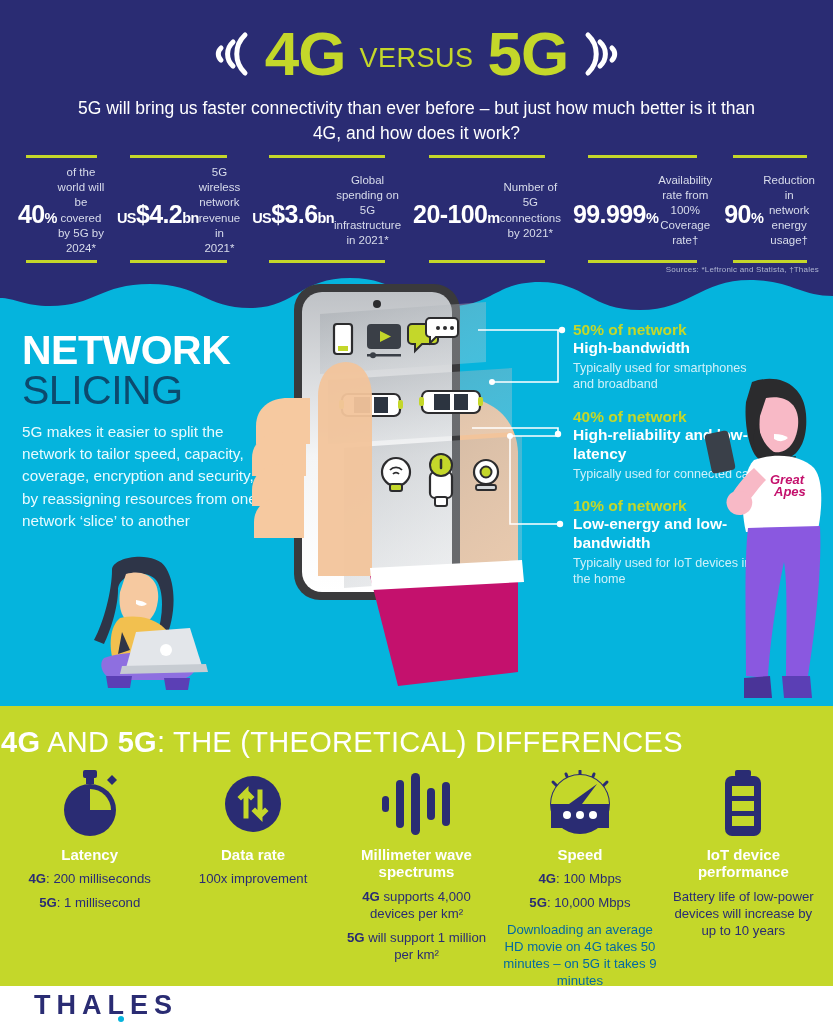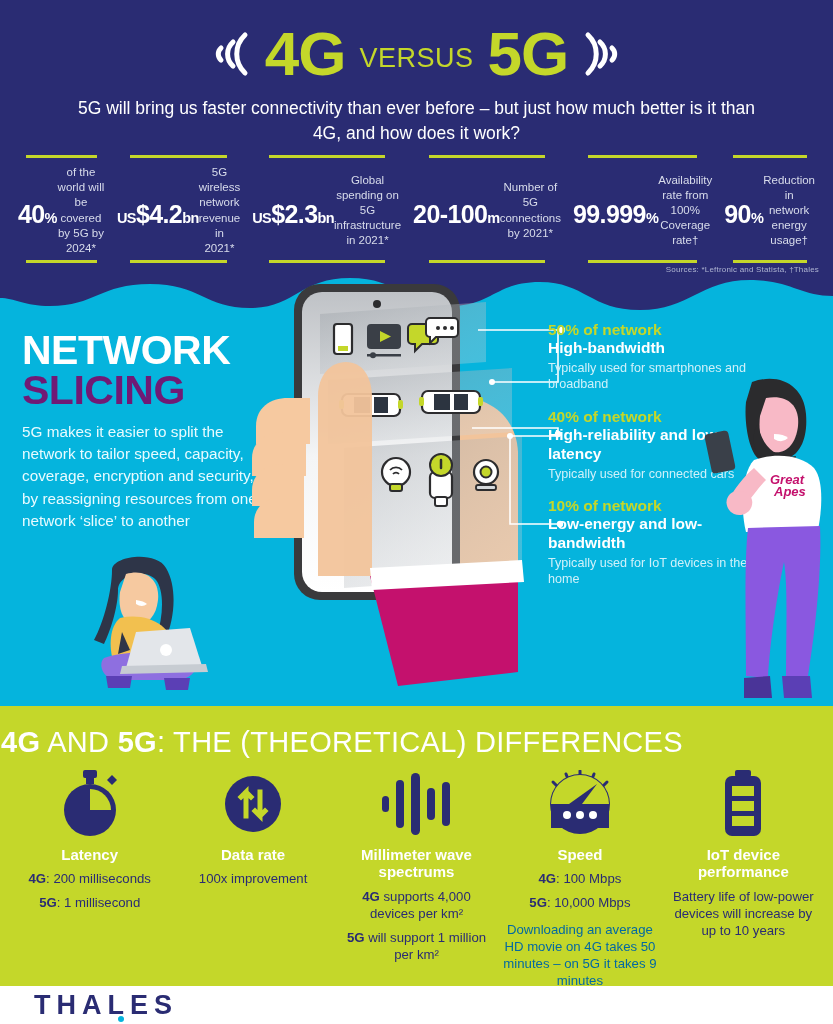--- a/index.html
+++ b/index.html
@@ -61,32 +61,32 @@
   .cyan {
     position:absolute; left:0; top:276px; width:833px; height:434px;
     background:#05B4DD; overflow:hidden;
   }
   .scallop { position:absolute; left:0; top:0; width:833px; height:60px; }
 
   .ns-title {
     position:absolute; left:22px; top:54px; line-height:0.98;
   }
   .ns-title .l1 { display:block; color:#ffffff; font-size:41px; font-weight:bold; letter-spacing:-0.5px; }
-  .ns-title .l2 { display:block; color:#701a75; font-size:41px; font-weight:bold; letter-spacing:-0.5px; }
+  .ns-title .l2 { display:block; color:#0c4a6e; font-size:41px; font-weight:normal; letter-spacing:-0.5px; }
   .ns-body {
     position:absolute; left:22px; top:145px; width:250px;
     color:#E8FBFF; font-size:15.3px; line-height:1.45;
   }
 
   
   .phone-wrap { position:absolute; left:250px; top:0px; width:340px; height:434px; }
 
   
   .callouts { position:absolute; left:548px; top:44px; width:215px; }
-  .co { margin-bottom:14px; }
+  .co { margin-bottom:14px;margin-left:25px; }
   .co-pct { color:#C4D72A; font-size:15.5px; font-weight:bold; line-height:1.25; }
   .co-head { color:#ffffff; font-size:15.5px; font-weight:bold; line-height:1.22; }
   .co-desc { color:#CFF1FA; font-size:12.6px; line-height:1.28; margin-top:2px; }
   .connectors { position:absolute; left:470px; top:40px; width:110px; height:280px; }
 
   .people-left { position:absolute; left:60px; top:278px; width:175px; height:156px; }
   .people-right { position:absolute; left:700px; top:100px; width:133px; height:334px; }
 
   
   .green {
@@ -160,21 +160,21 @@
     <div class="stats">
       <div class="stat">
         <div class="stat-val"><span class="sm"></span><span>40</span><span class="sm">%</span></div>
         <div class="stat-desc">of the world will be covered by 5G by 2024*</div>
       </div>
       <div class="stat">
         <div class="stat-val"><span class="sm">US</span><span>$4.2</span><span class="sm">bn</span></div>
         <div class="stat-desc">5G wireless network revenue in 2021*</div>
       </div>
       <div class="stat">
-        <div class="stat-val"><span class="sm">US</span><span>$2.3</span><span class="sm">bn</span></div>
+        <div class="stat-val"><span class="sm">US</span><span>$3.6</span><span class="sm">bn</span></div>
         <div class="stat-desc">Global spending on 5G infrastructure in 2021*</div>
       </div>
       <div class="stat">
         <div class="stat-val"><span class="sm"></span><span>20-100</span><span class="sm">m</span></div>
         <div class="stat-desc">Number of 5G connections by 2021*</div>
       </div>
       <div class="stat">
         <div class="stat-val"><span class="sm"></span><span>99.999</span><span class="sm">%</span></div>
         <div class="stat-desc">Availability rate from 100% Coverage rate†</div>
       </div>

